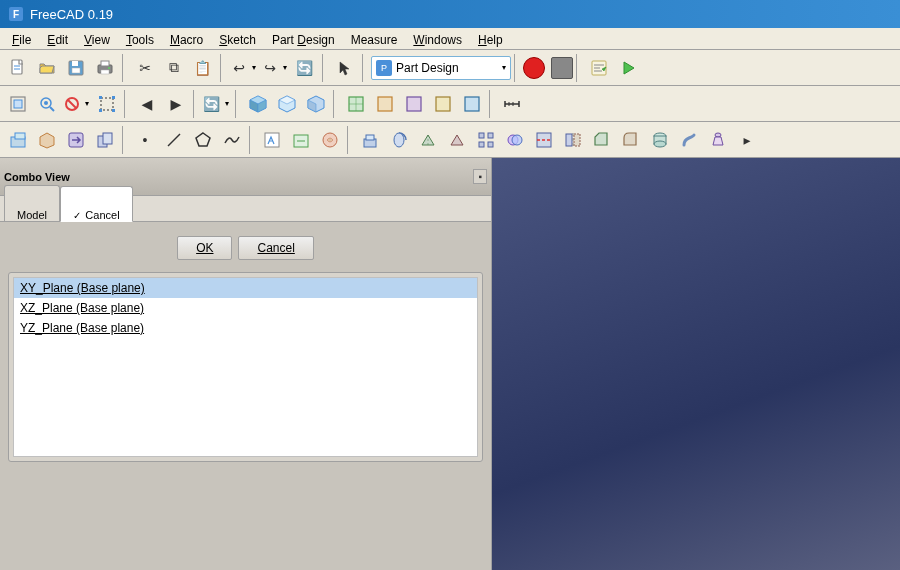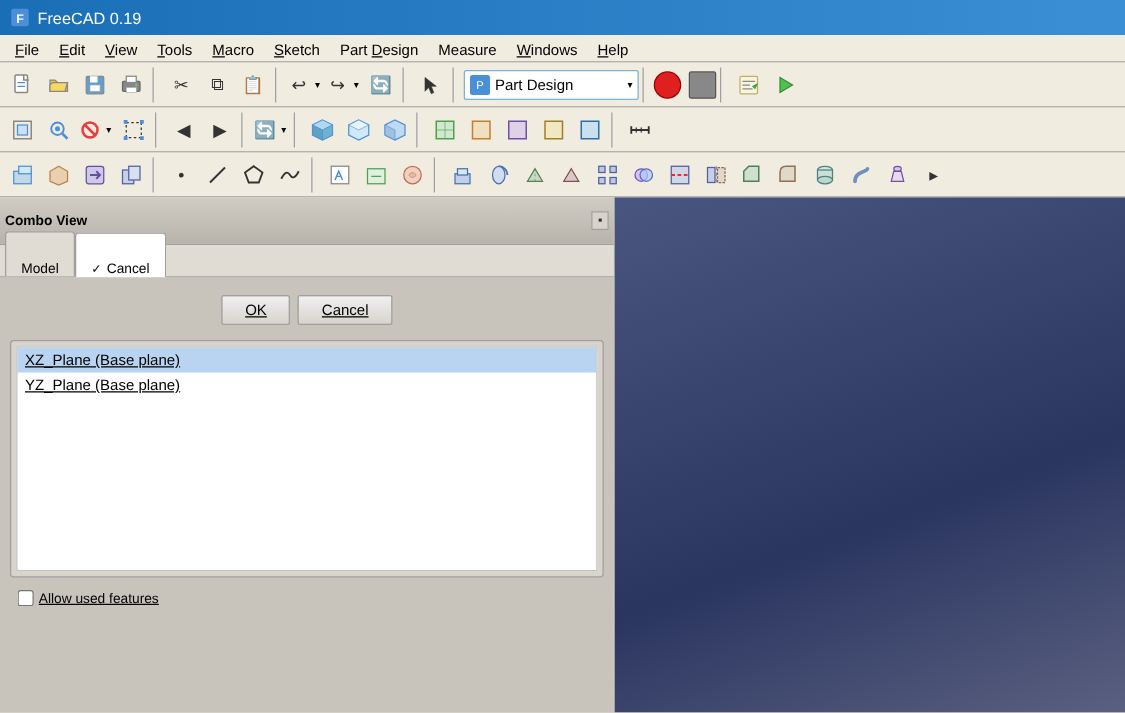--- a/index.html
+++ b/index.html
@@ -612,28 +612,25 @@
 
     <div class="tasks-content">
 
       <div class="btn-row">
         <button class="dlg-btn">OK</button>
         <button class="dlg-btn">Cancel</button>
       </div>
 
       <div class="section-box">
         <div class="feature-list">
+          <div class="feature-item">XY_Plane (Base plane)</div>
           <div class="feature-item">XZ_Plane (Base plane)</div>
           <div class="feature-item">YZ_Plane (Base plane)</div>
         </div>
       </div>
 
-      <div class="allow-row">
-        <input type="checkbox" id="allow-used" style="">
-        <label for="allow-used">Allow used features</label>
-      </div>
     </div>
   </div>
 
   <div id="right-panel">
   </div>
 
 </div>
 
 </body></html>

